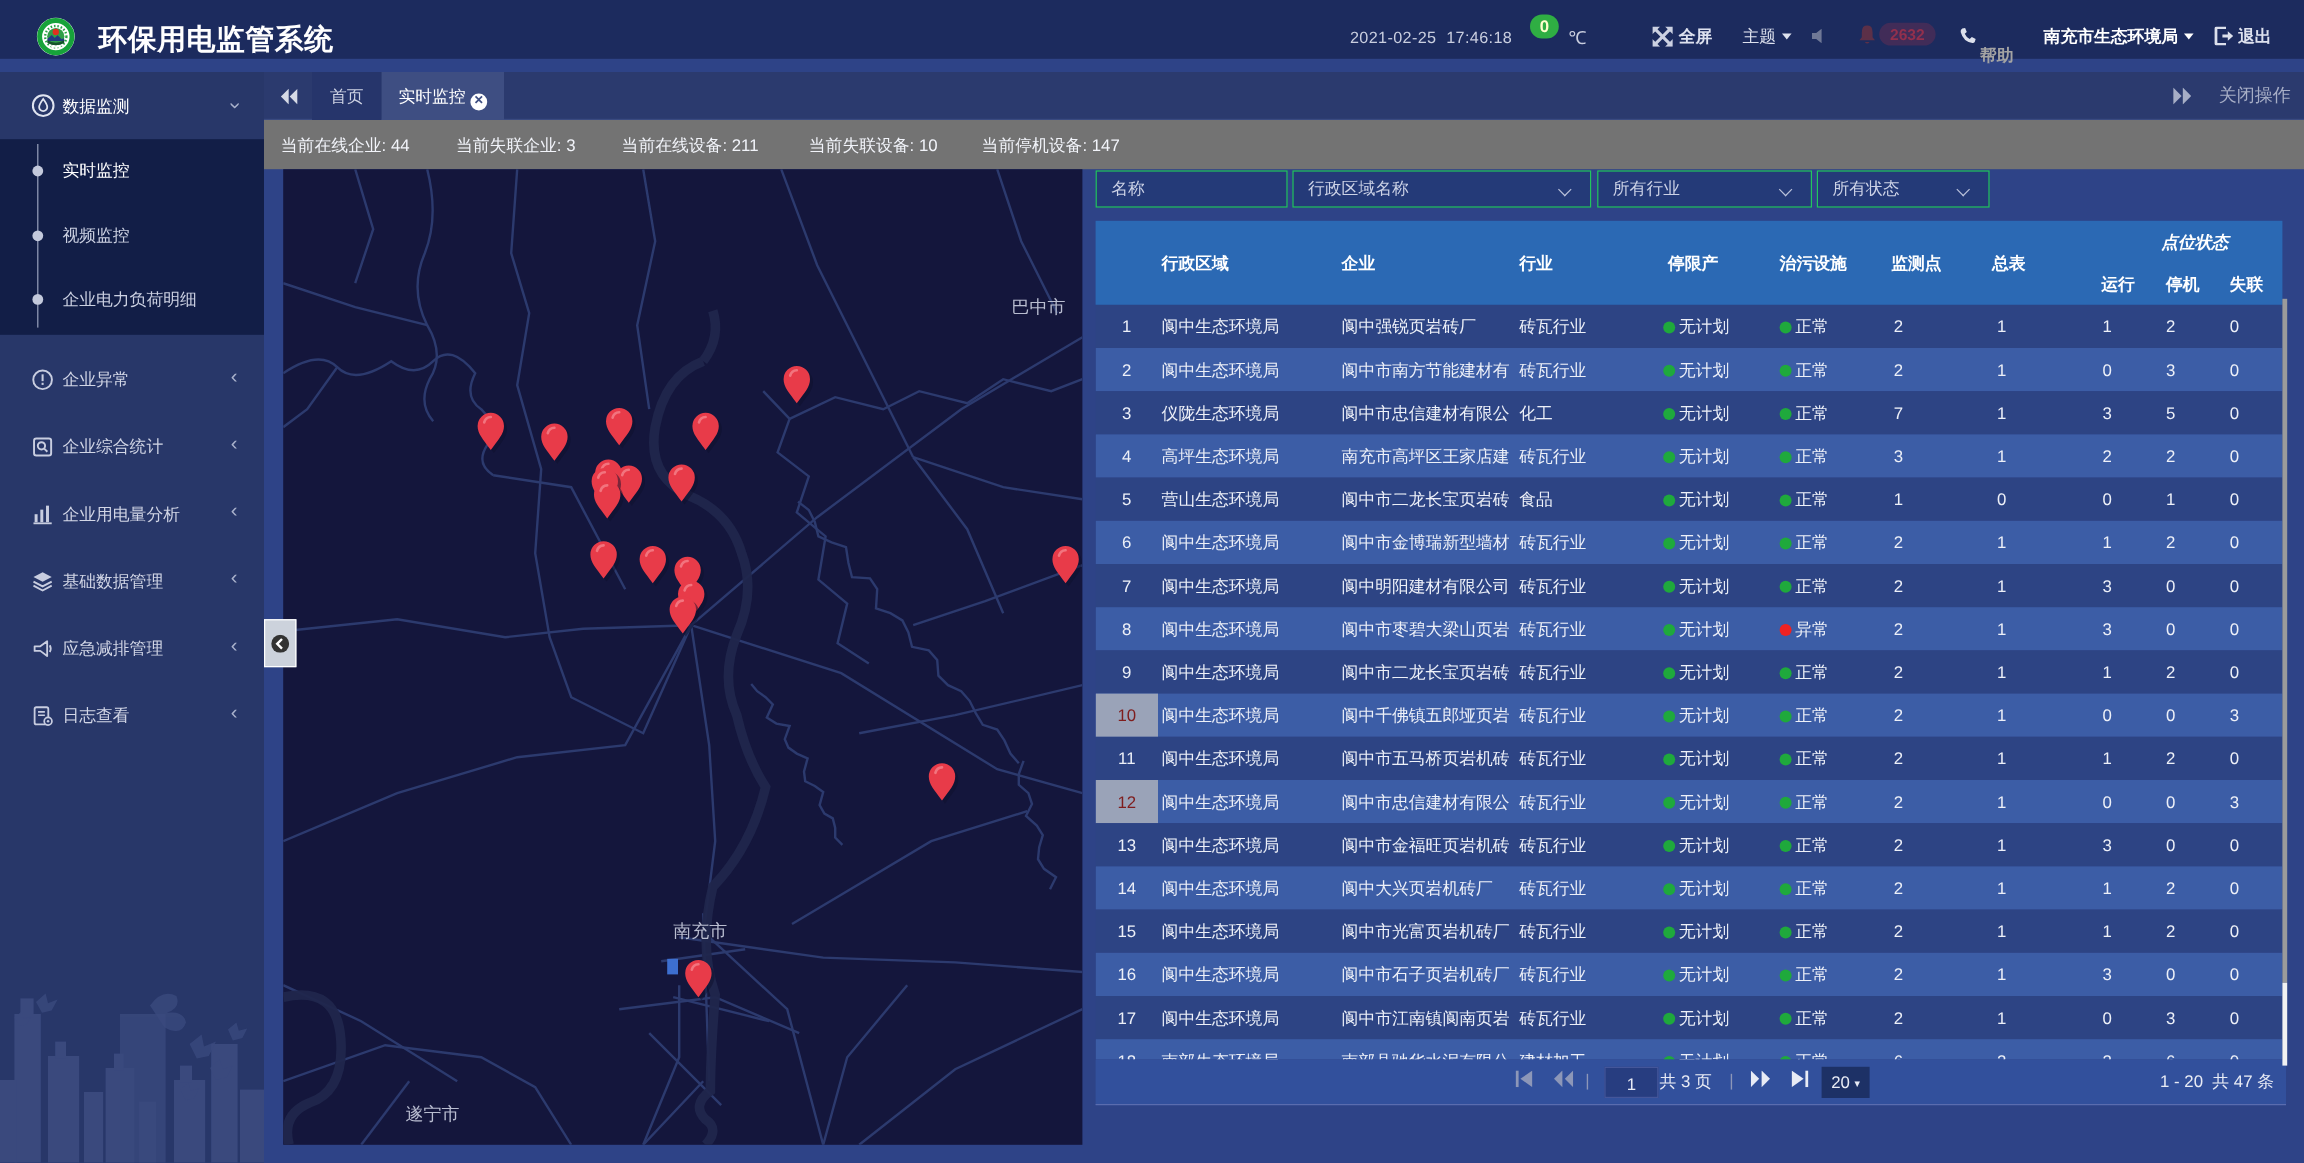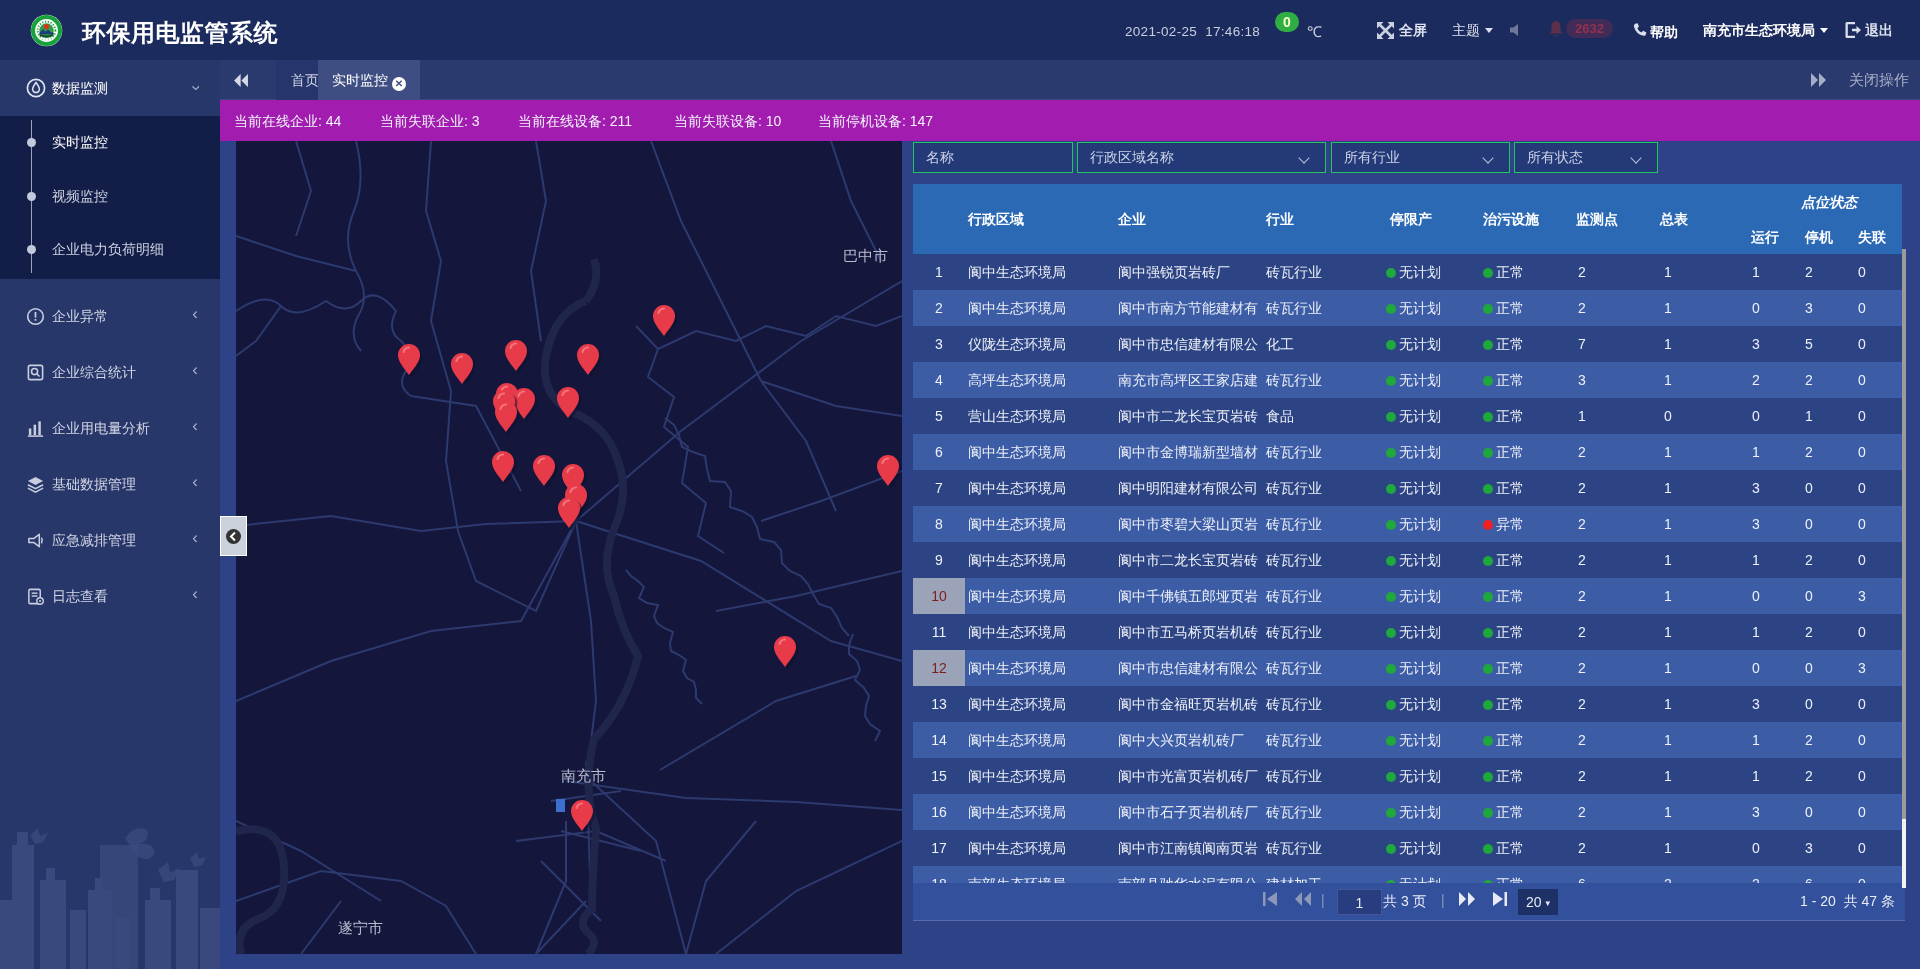--- a/index.html
+++ b/index.html
@@ -1,34 +1,34 @@
 <!DOCTYPE html>
 <html><head><meta charset="utf-8"><title>环保用电监管系统</title>
 <style>
 *{margin:0;padding:0;box-sizing:border-box}
 html,body{width:1920px;height:969px;overflow:hidden;font-family:"Liberation Sans",sans-serif;background:#2e4387}
-#header{position:absolute;left:0;top:0;width:1920px;height:60px;background:#1c2b5e}
+#header{position:absolute;left:0;top:0;width:1920px;height:49px;background:#1c2b5e}
 #title{position:absolute;left:82px;top:17px;font-size:24px;font-weight:bold;color:#fff;letter-spacing:0.5px}
 #logo{position:absolute;left:30px;top:14px}
 .hitem{position:absolute;color:#c9cedf}
 .caret{display:inline-block;width:0;height:0;border:4.5px solid transparent;border-top:5.5px solid #dde1ee;vertical-align:-2px;margin-left:5px}
 #sidebar{position:absolute;left:0;top:60px;width:220px;height:909px;background:#283769;overflow:hidden}
 #submenu{position:absolute;left:0;top:56px;width:220px;height:163px;background:#121e47}
 #m0{position:absolute;left:0;top:0;width:220px;height:56px}
 .mitem{position:absolute;left:0;width:220px;height:56px}
 .mic{position:absolute;left:26px;top:19px}
 #m0 .mic{top:18px}
 .mtx{position:absolute;left:52px;top:20px;font-size:14px;color:#d2d6e6}
 .chev{position:absolute;right:22px;top:16px;color:#aab2cc;font-size:17px}
 .sitem{position:absolute;left:52px;width:160px;font-size:14px;color:#ccd1e2}
 .sdot{position:absolute;left:27px;width:9px;height:9px;border-radius:50%;background:#c3c9dc}
 #vline{position:absolute;left:31px;top:4px;width:1px;height:153px;background:#9aa2bc}
 #tabbar{position:absolute;left:220px;top:60px;width:1700px;height:40px;background:#2b3a6e;border-bottom:1px solid #3a4a80}
 .tab{position:absolute;top:0;height:40px;line-height:40px;font-size:14px;color:#cdd2e3;text-align:center}
-#statsbar{position:absolute;left:220px;top:100px;width:1700px;height:41px;background:#a21caf;color:#f2f4fa;font-size:14px}
+#statsbar{position:absolute;left:220px;top:100px;width:1700px;height:41px;background:#737373;color:#f2f4fa;font-size:14px}
 .stat{position:absolute;top:13px}
 #map{position:absolute;left:236px;top:141px;width:666px;height:813px;background:#14163c}
 #collapse{position:absolute;left:220px;top:516px;width:27px;height:40px;background:#ccd2dc;border:1px solid #fff;display:flex;align-items:center;justify-content:center}
 
 .fbox{position:absolute;top:142px;height:31px;background:#243a78;border:1px solid #22c55e;color:#ccd2e6;font-size:14px;line-height:29px;padding-left:12px}
 .fsel:after{content:"";position:absolute;right:17px;top:11px;width:7px;height:7px;border-right:1.6px solid #b9c1da;border-bottom:1.6px solid #b9c1da;transform:rotate(45deg)}
 #thead{position:absolute;left:913px;top:184px;width:989px;height:70px;background:#2b69b4;color:#fff;font-weight:bold;font-size:14px}
 .th{position:absolute;top:0;height:70px;line-height:70px}
 .th2{position:absolute;top:43px;height:20px;line-height:20px}
 #tbody{position:absolute;left:913px;top:254px;width:989px;height:629px;overflow:hidden}
@@ -77,21 +77,21 @@
 <svg class="hitem" style="left:1510px;top:24px" width="12" height="12" viewBox="0 0 12 12">
       <path d="M0 3.5 L3.5 3.5 L8 0 L8 12 L3.5 8.5 L0 8.5 Z" fill="#6f7896"></path>
     </svg>
 <svg class="hitem" style="left:1549px;top:21px" width="14" height="16" viewBox="0 0 14 16">
       <path d="M7 0 Q11.5 0 11.5 6 L11.5 10 L13.5 12.5 L0.5 12.5 L2.5 10 L2.5 6 Q2.5 0 7 0 Z M5 14 Q7 16.5 9 14 Z" fill="#5c3048"></path>
     </svg>
 <div class="hitem" style="left:1566px;top:19px;height:19px;background:rgba(160,45,75,.28);color:#92304d;font-size:13px;font-weight:bold;padding:0 9px;line-height:19px;border-radius:10px">2632</div>
 <svg class="hitem" style="left:1632px;top:23px" width="15" height="15" viewBox="0 0 15 15">
       <path d="M3.2 0.8 L5.6 0.3 L7 3.6 L5.3 5.2 Q6.4 8 9.4 9.4 L11.2 7.8 L14.4 9.5 L13.6 11.9 Q13 13 11.6 12.8 Q4 11.6 1.9 3.6 Q1.6 2 3.2 0.8 Z" fill="#dce0ec"></path>
     </svg>
-<div class="hitem" style="left:1650px;top:24px;font-size:14px;font-weight:bold;color:#ffffff">帮助</div>
+<div class="hitem" style="left:1650px;top:38px;font-size:14px;font-weight:bold;color:#a3a3a3">帮助</div>
 <div class="hitem" style="left:1703px;top:22px;font-size:14px;font-weight:bold;color:#fff">南充市生态环境局<span class="caret" style="border-top-color:#fff"></span></div>
 <svg class="hitem" style="left:1845px;top:22px" width="16" height="16" viewBox="0 0 16 16">
       <path d="M10 0 L2 0 Q0.5 0 0.5 1.5 L0.5 14.5 Q0.5 16 2 16 L10 16 L10 13.8 L2.8 13.8 L2.8 2.2 L10 2.2 Z" fill="#dce0ec"></path>
       <path d="M7 6.8 L11.5 6.8 L11.5 4 L16 8 L11.5 12 L11.5 9.2 L7 9.2 Z" fill="#dce0ec"></path>
     </svg>
 <div class="hitem" style="left:1865px;top:22px;font-size:14px;font-weight:bold;color:#dde1ee">退出</div>
 </div>
 <div id="sidebar">
 <div id="m0">
       <span class="mic"><svg width="20" height="20" viewBox="0 0 20 20">
@@ -190,21 +190,21 @@
         <path d="M12 98 l6 -5 l2 6 l6 -2 l-4 7 l-6 1 z"></path>
         <path d="M150 158 l7 -6 l2 7 l7 -2 l-4 8 l-7 2 z"></path>
       </g>
 </svg>
 </div>
 <div id="tabbar">
 <svg style="position:absolute;left:14px;top:14px" width="14" height="13" viewBox="0 0 17 16">
       <path d="M8 0 L8 16 L0 8 Z" fill="#d6dae6"></path>
       <path d="M17 0 L17 16 L9 8 Z" fill="#d6dae6"></path>
     </svg>
-<div class="tab" style="left:56px;width:58px;background:#26356b">首页</div>
+<div class="tab" style="left:40px;width:58px;background:#26356b">首页</div>
 <div class="tab" style="left:98px;width:102px;background:#3e4e82;color:#fff">实时监控 <span style="display:inline-block;width:14px;height:14px;border-radius:50%;background:#fff;color:#3e4e82;font-size:10px;line-height:14px;font-weight:bold;vertical-align:-2px">✕</span></div>
 <svg style="position:absolute;right:94px;top:13px" width="15" height="14" viewBox="0 0 15 14">
       <path d="M0 0 L7 7 L0 14 Z" fill="#a7aec6"></path>
       <path d="M8 0 L15 7 L8 14 Z" fill="#a7aec6"></path>
     </svg>
 <div style="position:absolute;right:11px;top:0;line-height:40px;font-size:15px;color:#a7aec6">关闭操作</div>
 </div>
 <div id="statsbar">
 <span class="stat" style="left:14px">当前在线企业: 44</span>
 <span class="stat" style="left:160px">当前失联企业: 3</span>

